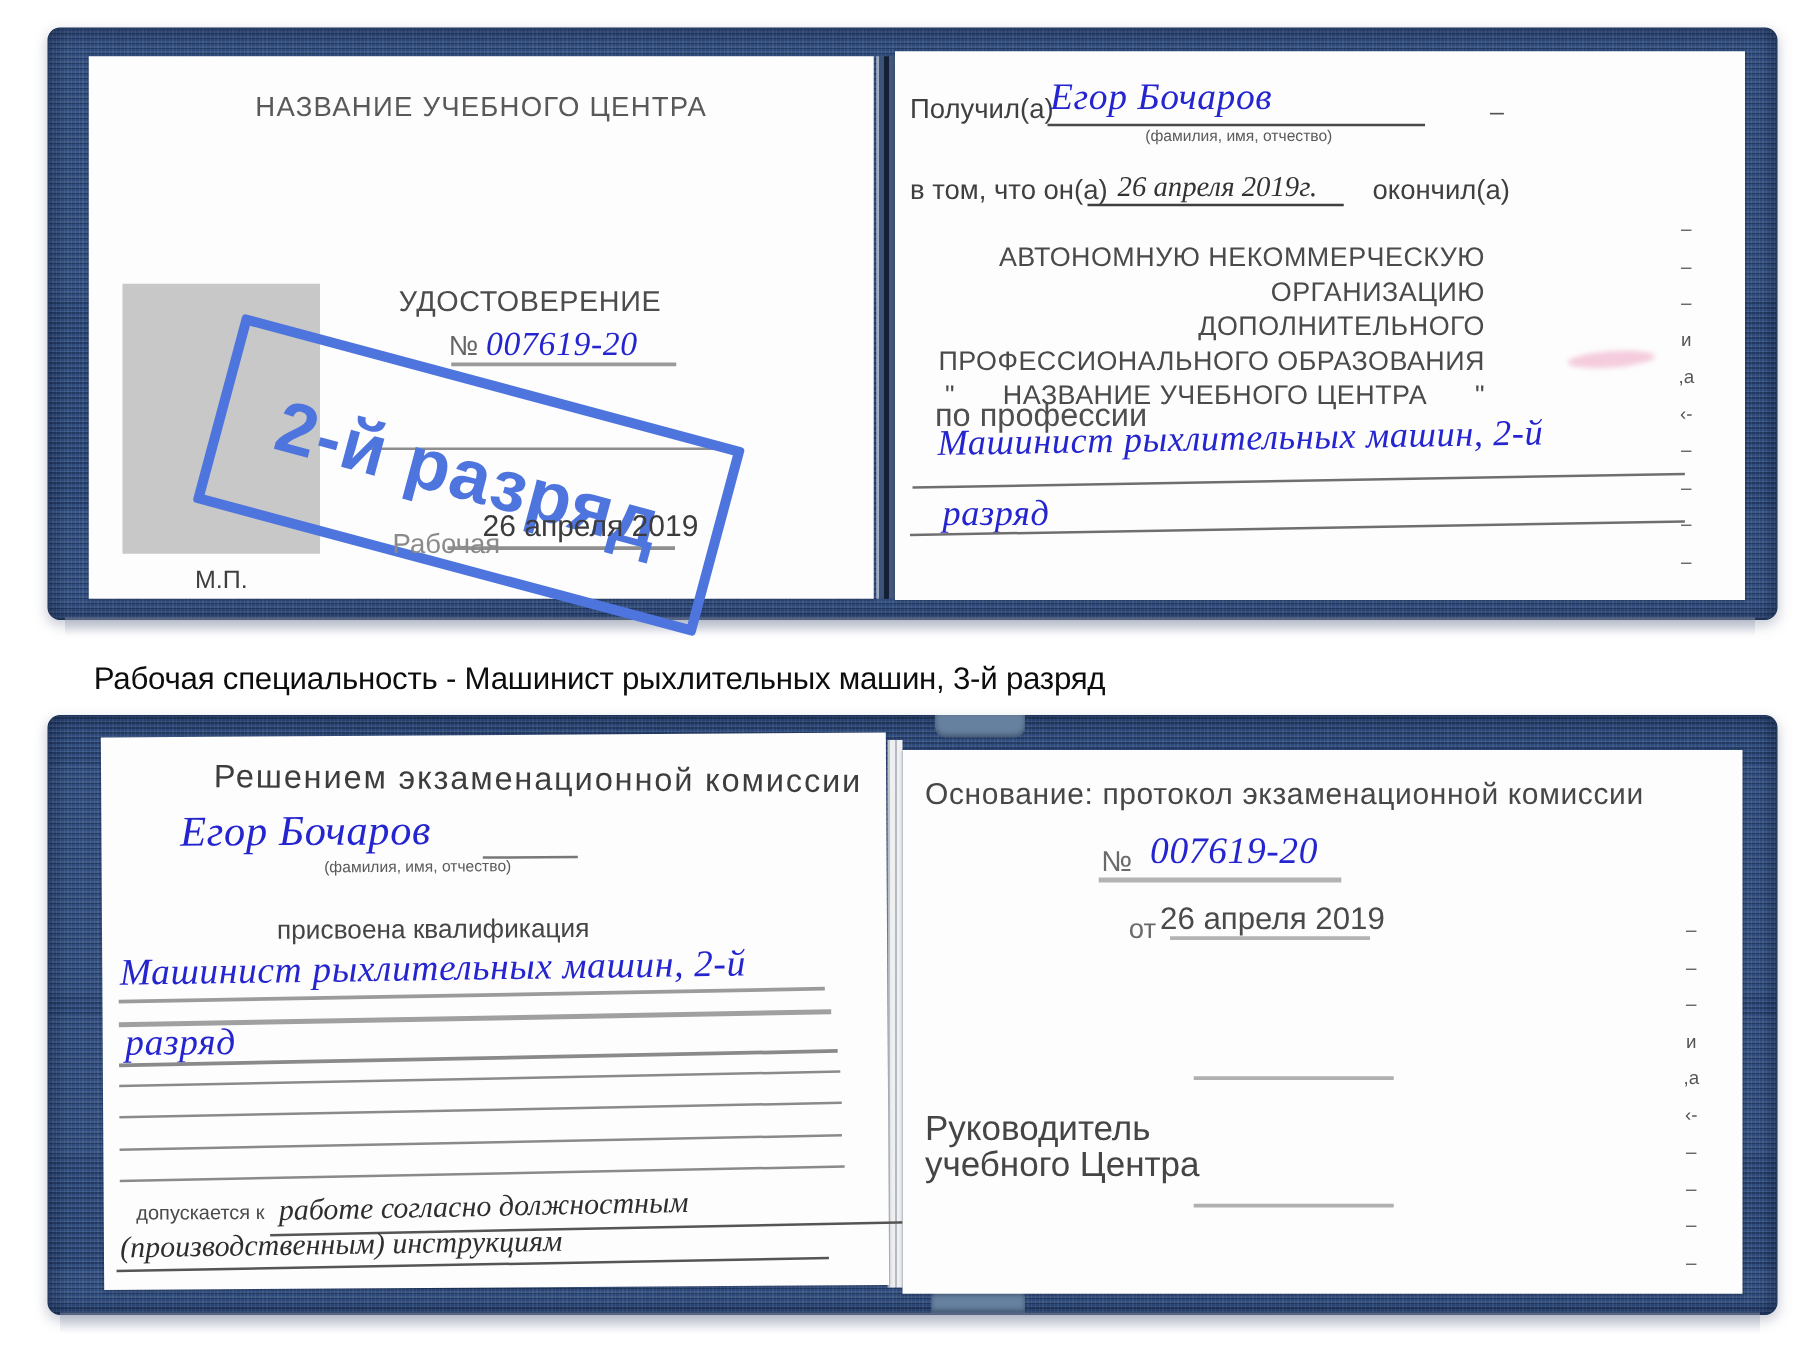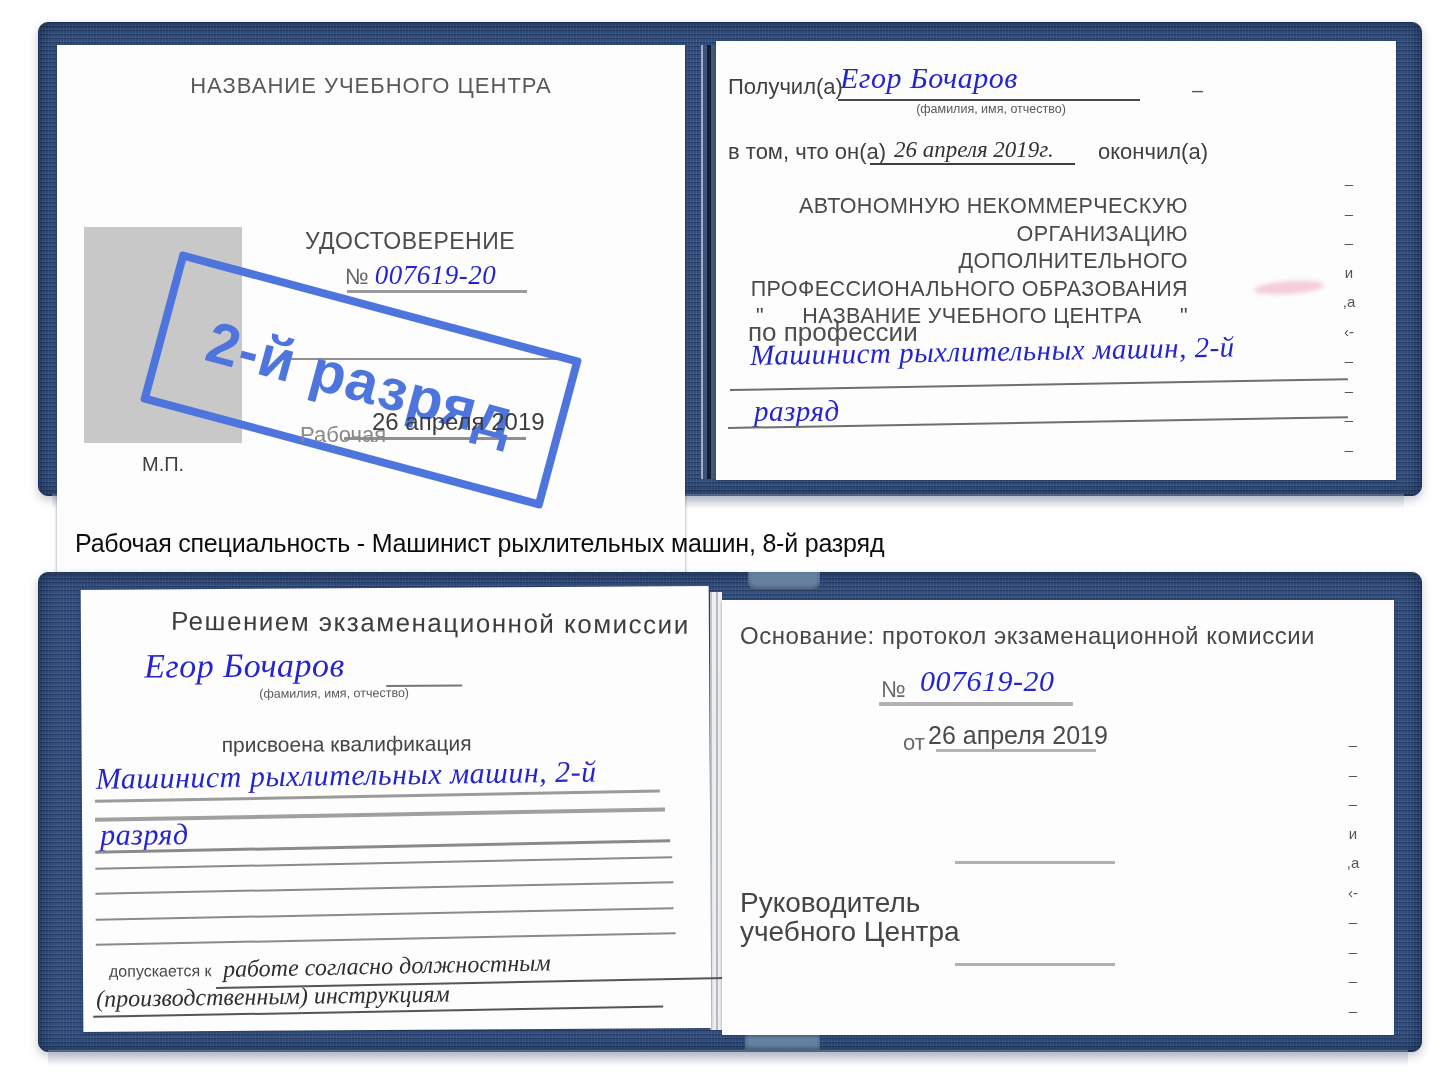--- a/index.html
+++ b/index.html
@@ -21,21 +21,21 @@
   .cover1{left:38px;top:22px;width:1382px;height:472px;}
   .cover2{left:38px;top:572px;width:1382px;height:478px;}
   .spine-bump{position:absolute;background:#66809f;border-radius:0 0 8px 8px;box-shadow:inset 0 -2px 4px rgba(10,20,40,.4);}
   .spine-bump.top2{left:748px;top:572px;width:72px;height:18px;}
   .spine-bump.bot2{left:745px;top:1030px;width:75px;height:20px;border-radius:8px 8px 0 0;}
   .shadow-strip{position:absolute;background:linear-gradient(180deg, rgba(150,158,180,.5), rgba(150,158,180,0));}
   .strip1{left:52px;top:494px;width:1352px;height:15px;}
   .strip2{left:48px;top:1050px;width:1360px;height:17px;}
   
   .page{position:absolute;background:#fdfdfd;box-shadow:0 1px 3px rgba(20,30,60,.45);}
-  .page-l1{left:57px;top:45px;width:628px;height:540px;}
+  .page-l1{left:71px;top:45px;width:628px;height:434px;}
   .page-r1{left:716px;top:41px;width:680px;height:439px;}
   .page-l2{left:82px;top:588px;width:628px;height:442px;transform:rotate(-0.35deg);}
   .page-r2{left:722px;top:600px;width:672px;height:435px;}
   .fold1{position:absolute;left:701px;top:45px;width:15px;height:434px;
     background:linear-gradient(90deg,#9fadc2 0 2px,#3c5377 2px 6px,#131f35 6px 10px,#44597c 10px 15px);}
   .fold2{position:absolute;left:710px;top:592px;width:12px;height:438px;
     background:linear-gradient(90deg,#c6c9cf 0 2px,#eeeff1 2px 6px,#b6b9bf 6px 8px,#f1f1f3 8px 12px);}
   
   .abs{position:absolute;}
   .hw{font-family:"Liberation Serif",serif;font-style:italic;color:#2525cf;letter-spacing:.5px;white-space:nowrap;}
@@ -169,21 +169,21 @@
 и
 ,а
 ‹-
 –
 –
 –
 –</div>
     <div class="abs pink-smudge"></div>
   </div>
 
-  <div class="caption">Рабочая специальность - Машинист рыхлительных машин, 8-й разряд</div>
+  <div class="caption">Рабочая специальность - Машинист рыхлительных машин, 3-й разряд</div>
 
   <div class="cover cover2"></div>
   <div class="spine-bump top2"></div>
   <div class="spine-bump bot2"></div>
   <div class="shadow-strip strip2"></div>
 
   <div class="fold2"></div>
 
   <div class="page page-l2">
     <div class="abs s2l-heading">Решением экзаменационной комиссии</div>

